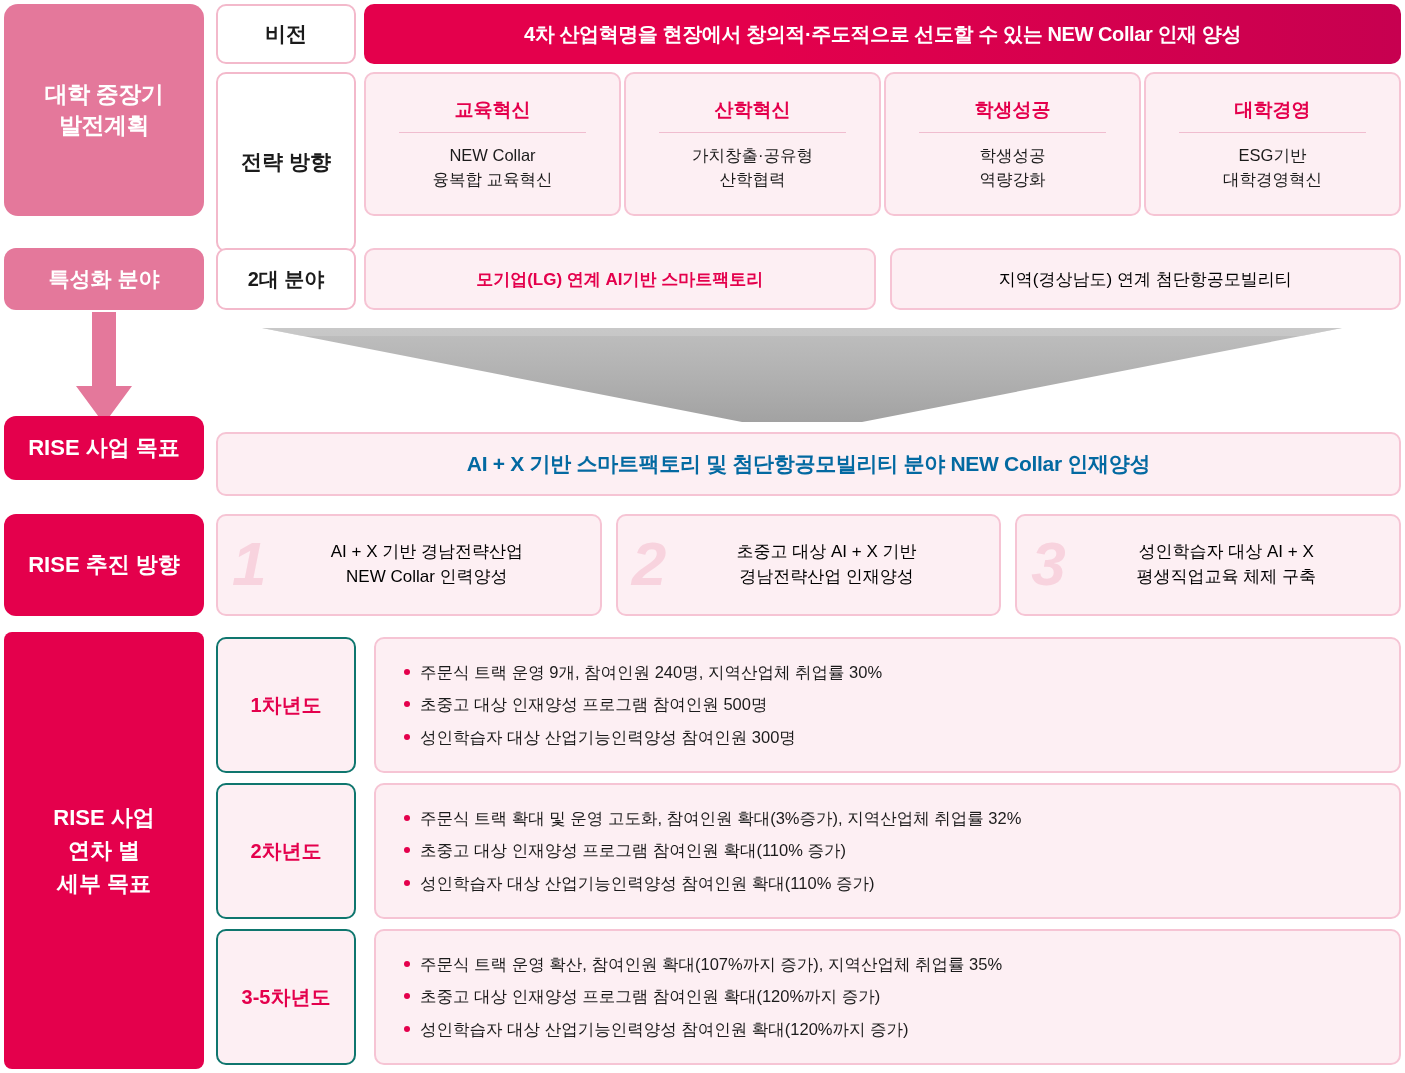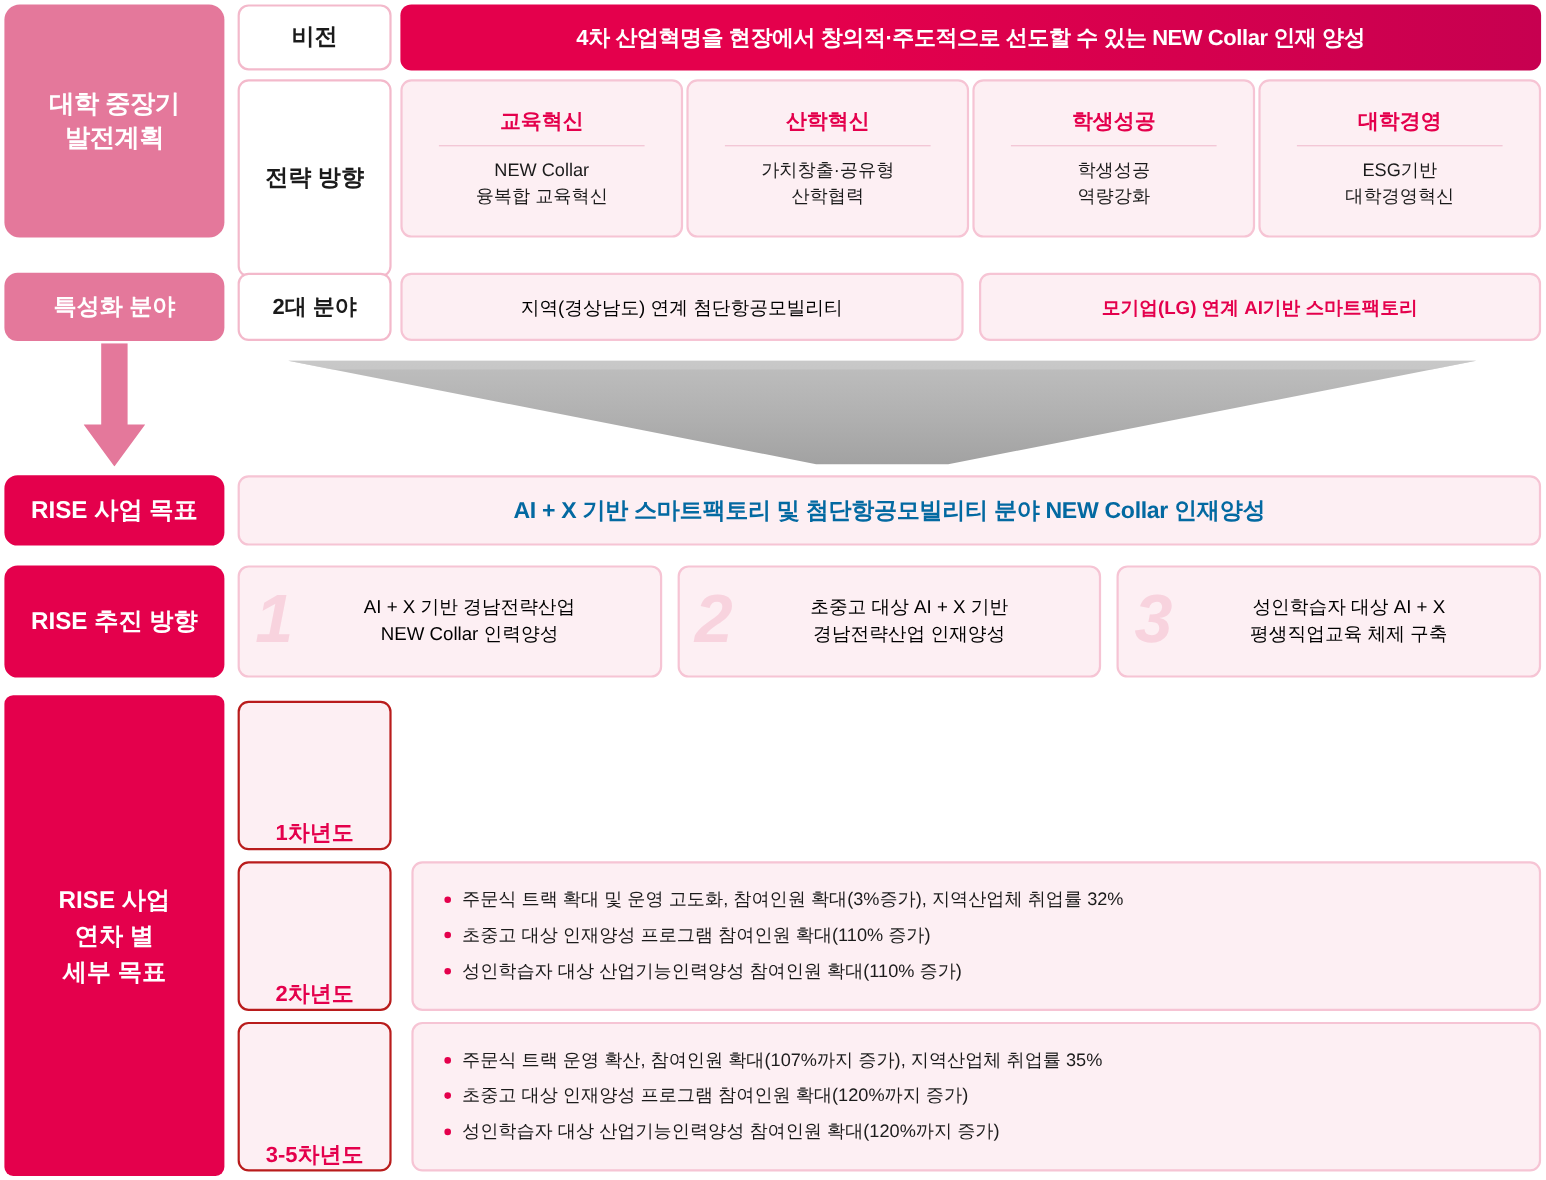--- a/index.html
+++ b/index.html
@@ -157,21 +157,21 @@
   
   .funnel {
     position: absolute;
     left: 262px; top: 322px;
     width: 1080px; height: 106px;
   }
 
   
   .goal-label {
     position: absolute;
-    left: 4px; top: 432px;
+    left: 4px; top: 416px;
     width: 200px; height: 64px;
     border-radius: 12px;
     font-size: 22px;
   }
   .goal-bar {
     position: absolute;
     left: 216px; top: 432px;
     width: 1185px; height: 64px;
     border-radius: 10px;
     background: #fdeff3;
@@ -236,25 +236,25 @@
     position: absolute;
     left: 216px; top: 632px;
     width: 1185px; height: 437px;
   }
   .year-row { display: flex; gap: 18px; height: 146px; }
   .year-row + .year-row { margin-top: 0; }
   .year-tag {
     width: 140px;
     border-radius: 10px;
     background: #fdeff3;
-    border: 2px solid #b91c1c;
+    border: 2px solid #0f766e;
     color: #e4004c;
     font-weight: bold;
     font-size: 20px;
-    display: flex; align-items: flex-end; justify-content: center;
+    display: flex; align-items: center; justify-content: center;
     margin: 5px 0;
   }
   .year-body {
     flex: 1;
     border-radius: 10px;
     background: #fdeff3;
     border: 2px solid #f6c4d4;
     padding: 20px 26px;
     margin: 5px 0;
     display: flex;
@@ -321,25 +321,25 @@
     </div>
   </div>
 
   <div class="pill label-pink spec-left">
     <span>특성화 분야</span>
   </div>
   <div class="pill label-outline spec-mid">
     <span>2대 분야</span>
   </div>
   <div class="spec-cards">
+    <div class="spec-card accent">
+      <span>모기업(LG) 연계 AI기반 스마트팩토리</span>
+    </div>
     <div class="spec-card">
       <span>지역(경상남도) 연계 첨단항공모빌리티</span>
-    </div>
-    <div class="spec-card accent">
-      <span>모기업(LG) 연계 AI기반 스마트팩토리</span>
     </div>
   </div>
 
   <svg class="down-arrow" viewBox="0 0 56 112">
     <path d="M16 0 H40 V74 H56 L28 112 L0 74 H16 Z" fill="#e4789b"></path>
   </svg>
 
   <svg class="funnel" viewBox="0 0 1080 106" preserveAspectRatio="none">
     <defs>
       <linearGradient id="fg" x1="0" y1="0" x2="0" y2="1">
@@ -384,20 +384,25 @@
     <span style="white-space: pre-line;">RISE 사업
 연차 별
 세부 목표</span>
   </div>
   <div class="year-rows">
 
     <div class="year-row">
       <div class="year-tag">
         <span>1차년도</span>
       </div>
+      <div class="year-body">
+        <div class="bullet">주문식 트랙 운영 9개, 참여인원 240명, 지역산업체 취업률 30%</div>
+        <div class="bullet">초중고 대상 인재양성 프로그램 참여인원 500명</div>
+        <div class="bullet">성인학습자 대상 산업기능인력양성 참여인원 300명</div>
+      </div>
     </div>
 
     <div class="year-row">
       <div class="year-tag">
         <span>2차년도</span>
       </div>
       <div class="year-body">
         <div class="bullet">주문식 트랙 확대 및 운영 고도화, 참여인원 확대(3%증가), 지역산업체 취업률 32%</div>
         <div class="bullet">초중고 대상 인재양성 프로그램 참여인원 확대(110% 증가)</div>
         <div class="bullet">성인학습자 대상 산업기능인력양성 참여인원 확대(110% 증가)</div>

